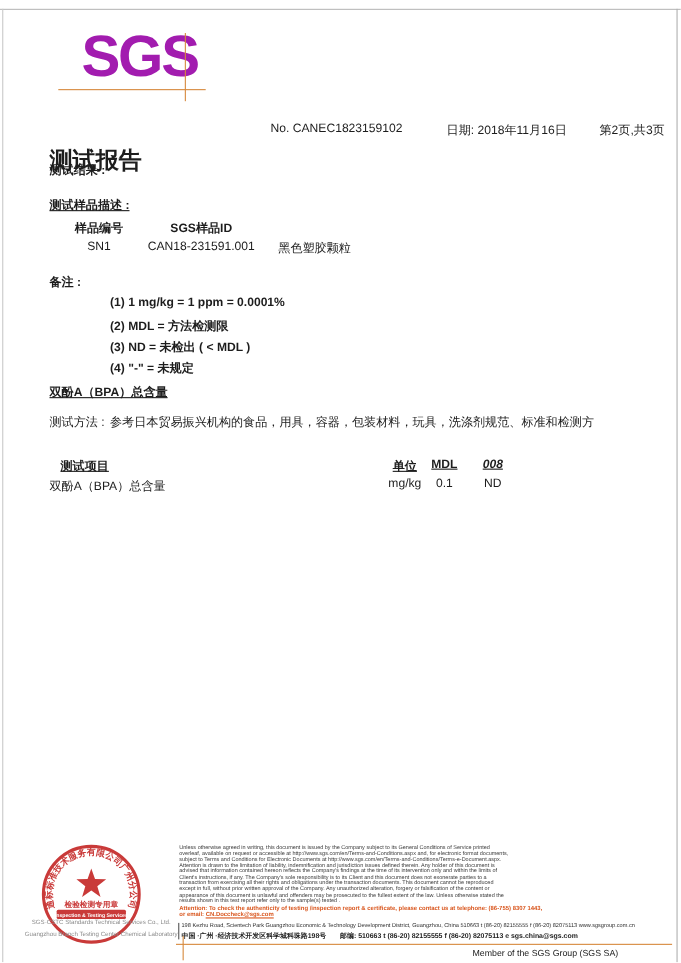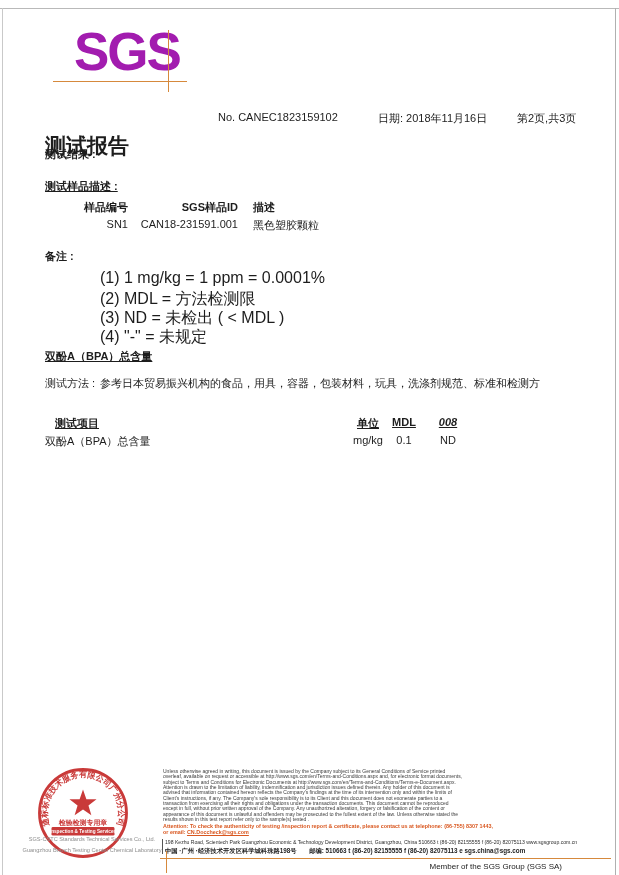--- a/index.html
+++ b/index.html
@@ -11,37 +11,37 @@
   
   .frame-top{left:0;top:8px;width:619px;height:0;border-top:1px solid #b9b9b9;}
   .frame-left{left:2px;top:8px;width:0;height:867px;border-left:1px solid #c9c9c9;}
   .frame-right{left:615px;top:8px;width:0;height:867px;border-left:1px solid #b0b0b0;}
   
   .logo-text{left:74px;top:24px;font-size:53px;font-weight:bold;letter-spacing:-2px;color:#a21caf;line-height:56px;}
   .logo-hline{left:53px;top:81px;width:134px;height:0;border-top:1px solid #d6893c;}
   .logo-vline{left:168px;top:30px;width:0;height:62px;border-left:1px solid #d6893c;}
   
   .title{left:45px;top:108px;font-size:21px;font-weight:bold;margin-top:24px;}
-  .meta{font-size:11px;}
+  .meta{font-size:11px;margin-left:28px;}
   .report-no{left:218px;top:111px;}
   .report-date{left:378px;top:111px;}
   .report-page{left:517px;top:111px;}
   .results-label{left:45px;top:147px;font-size:11px;font-weight:bold;}
   
   .sample-heading{left:45px;top:179px;font-size:11px;font-weight:bold;text-decoration:underline;}
-  .c-center{text-align:right;}
+  .c-center{text-align:center;}
   .hdr{font-weight:bold;}
   .s-col1{left:52px;width:76px;}
   .s-col2{left:128px;width:110px;}
   .s-col3{left:253px;width:150px;}
   .s-hdr-row{top:200px;font-size:11px;}
   .s-val-row{top:218px;font-size:11px;}
   
   .notes-heading{left:45px;top:249px;font-size:11px;font-weight:bold;}
-  .note{left:100px;font-size:16px;}
+  .note{left:100px;font-size:11px;font-weight:bold;}
   .note1{top:269px;} .note2{top:289px;} .note3{top:308px;} .note4{top:327px;}
   
   .bpa-heading{left:45px;top:349px;font-size:11px;font-weight:bold;text-decoration:underline;}
   .method-label{left:45px;top:376px;font-size:11px;}
   .method-l1{left:100px;top:376px;font-size:11px;}
   .method-l2{left:100px;top:395px;font-size:11px;}
   
   .r-hdr{top:416px;font-size:11px;font-weight:bold;text-decoration:underline;}
   .r-val{top:434px;font-size:11px;}
   .r-col-item-h{left:55px;}
@@ -79,21 +79,20 @@
   <div class="abs title">测试报告</div>
   <div class="abs meta report-no">No. CANEC1823159102</div>
   <div class="abs meta report-date">日期: 2018年11月16日</div>
   <div class="abs meta report-page">第2页,共3页</div>
 
   <div class="abs results-label">测试结果 :</div>
 
   <div class="abs sample-heading">测试样品描述 :</div>
   <div class="abs s-hdr-row s-col1 c-center hdr">样品编号</div>
   <div class="abs s-hdr-row s-col2 c-center hdr">SGS样品ID</div>
-  <div class="abs s-hdr-row s-col3 hdr">描述</div>
   <div class="abs s-val-row s-col1 c-center">SN1</div>
   <div class="abs s-val-row s-col2 c-center">CAN18-231591.001</div>
   <div class="abs s-val-row s-col3">黑色塑胶颗粒</div>
 
   <div class="abs notes-heading">备注 :</div>
   <div class="abs note note1">(1) 1 mg/kg = 1 ppm = 0.0001%</div>
   <div class="abs note note2">(2) MDL = 方法检测限</div>
   <div class="abs note note3">(3) ND = 未检出 ( &lt; MDL )</div>
   <div class="abs note note4">(4) "-" = 未规定</div>
 

